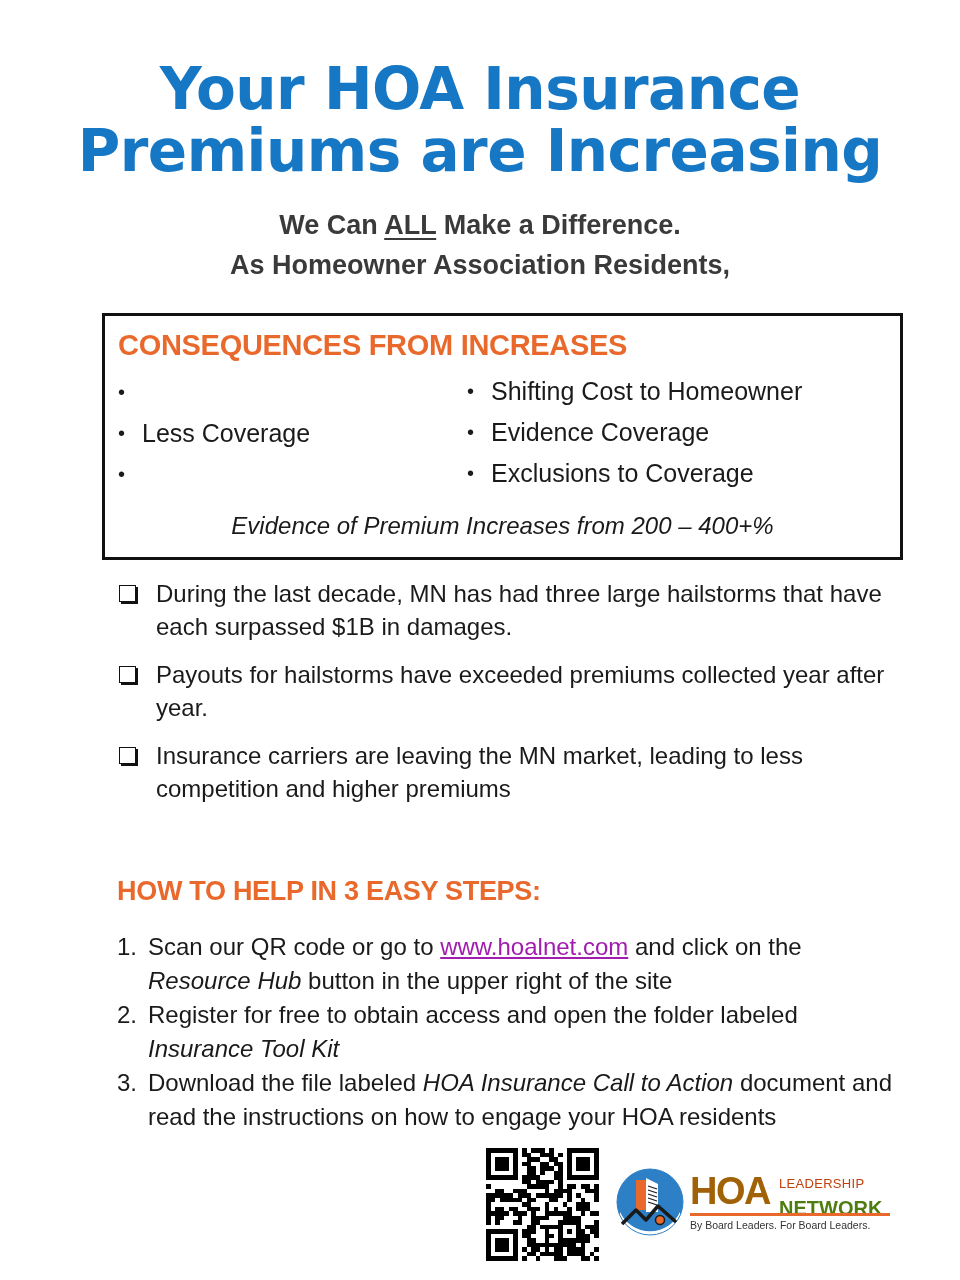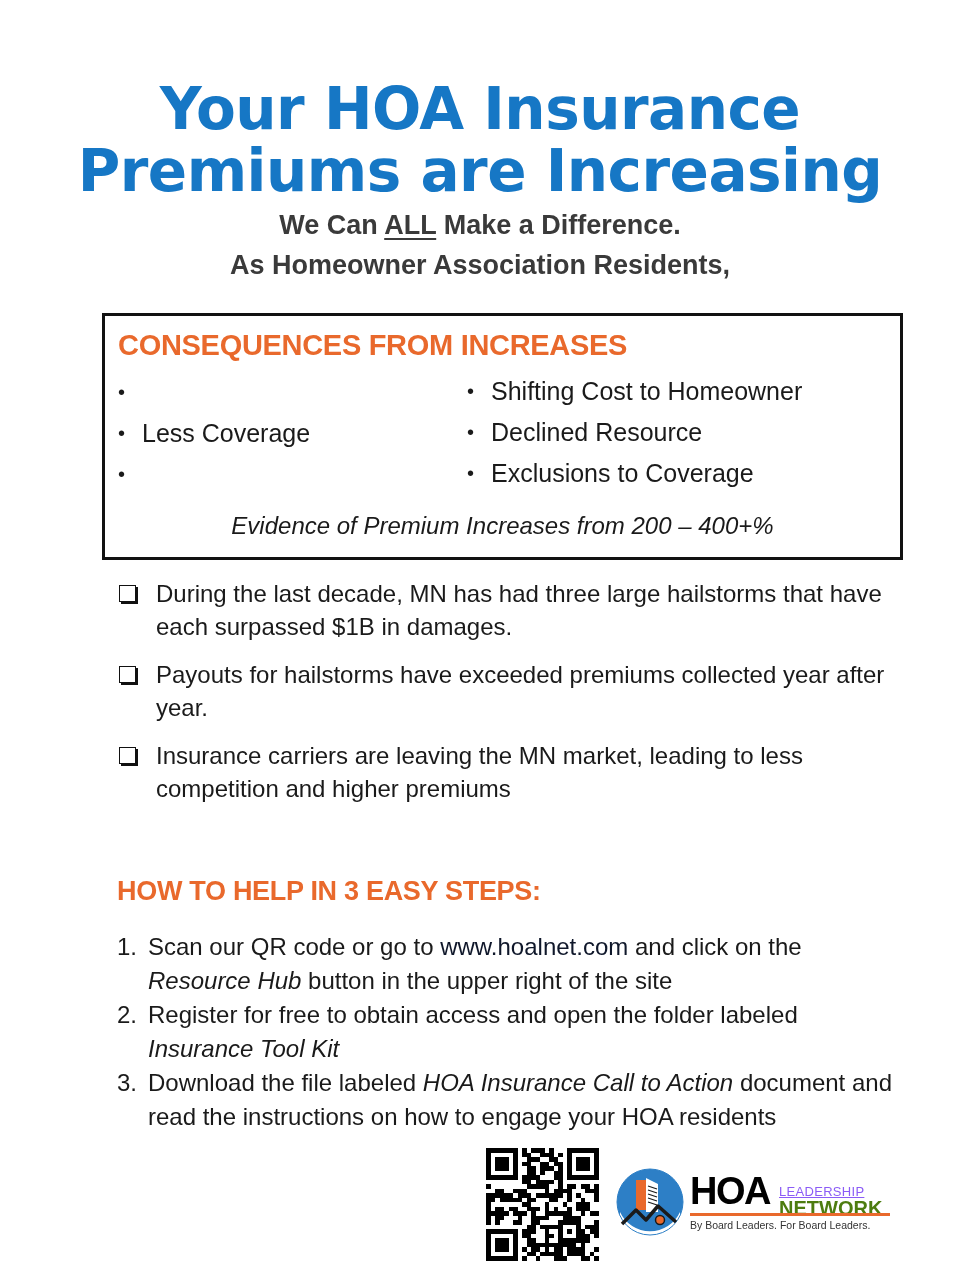--- a/index.html
+++ b/index.html
@@ -2,21 +2,21 @@
 <html><head>
 <meta charset="utf-8">
 <style>
   * { box-sizing: border-box; margin: 0; padding: 0; }
   html, body { width: 960px; height: 1280px; background: #ffffff; overflow: hidden; }
   body { position: relative; font-family: "Liberation Sans", sans-serif; color: #1a1a1a; }
 
   .title {
     position: absolute; left: 0; width: 960px; text-align: center;
     font-family: "DejaVu Sans", sans-serif; font-weight: bold;
-    color: #1677c5; font-size: 58px; line-height: 62px; letter-spacing: -0.5px; margin-top: 20px;
+    color: #1677c5; font-size: 58px; line-height: 62px; letter-spacing: -0.5px;
   }
   .title .l1 { display: block; }
   .title .l2 { display: block; }
 
   .subtitle {
     position: absolute; left: 0; width: 960px; top: 205px; text-align: center;
     font-family: "Liberation Sans", sans-serif; font-weight: bold;
     color: #3a3a3a; font-size: 27px; line-height: 40px;
   }
   .subtitle u { text-decoration: underline; text-underline-offset: 4px; }
@@ -58,34 +58,34 @@
 
   .steps { position: absolute; left: 117px; top: 873px; width: 780px; }
   .steps .section-head { font-size: 27px; line-height: 36px; }
   .steps ol { list-style: none; margin-top: 21px; }
   .steps li {
     position: relative; padding-left: 31px; font-size: 24px; line-height: 33.5px; color: #1a1a1a;
     margin-bottom: 1px;
   }
   .steps li .num { position: absolute; left: 0; top: 0; }
   .steps em { font-style: italic; }
-  .link { color: #0f172a; }
+  .link { color: #a21caf; text-decoration: underline; }
 
   .qr { position: absolute; left: 485px; top: 1148px; width: 115px; height: 113px; }
   .logo { position: absolute; left: 614px; top: 1166px; width: 290px; height: 75px; }
   .logo-circle { position: absolute; left: 2px; top: 2px; width: 68px; height: 68px; }
   .logo-hoa {
     position: absolute; left: 76px; top: 6px;
     font-family: "Liberation Sans", sans-serif; font-weight: bold;
-    font-size: 38px; line-height: 38px; color: #000000; letter-spacing: -1.5px; text-align: right;
+    font-size: 38px; line-height: 38px; color: #a16207; letter-spacing: -1.5px; text-align: right;
   }
   .logo-lead {
-    position: absolute; left: 165px; top: 19px;
+    position: absolute; left: 165px; top: 11px;
     font-family: "Liberation Sans", sans-serif; font-size: 13px; line-height: 14px;
-    color: #8b5cf6; letter-spacing: 0.3px; text-decoration: underline;
+    color: #c2410c; letter-spacing: 0.3px;
   }
   .logo-net {
     position: absolute; left: 165px; top: 32px;
     font-family: "Liberation Sans", sans-serif; font-weight: bold; font-size: 20px; line-height: 20px;
     color: #4d7c0f;
   }
   .logo-rule { position: absolute; left: 76px; top: 47px; width: 200px; height: 3px; background: #e9692c; }
   .logo-tag {
     position: absolute; left: 76px; top: 53px;
     font-family: "Liberation Sans", sans-serif; font-size: 10.5px; color: #333; white-space: nowrap;
@@ -120,21 +120,21 @@
         <span class="bullet">•</span>
       </li>
   </ul>
   <ul class="cons-col right">
     <li>
         <span class="bullet">•</span>
         <span>Shifting Cost to Homeowner</span>
       </li>
     <li>
         <span class="bullet">•</span>
-        <span>Declined Resource</span>
+        <span>Evidence Coverage</span>
       </li>
     <li>
         <span class="bullet">•</span>
         <span>Exclusions to Coverage</span>
       </li>
   </ul>
   <p class="cons-note">Evidence of Premium Increases from 200 – 400+%</p>
 </section>
 
 <section class="causes">

